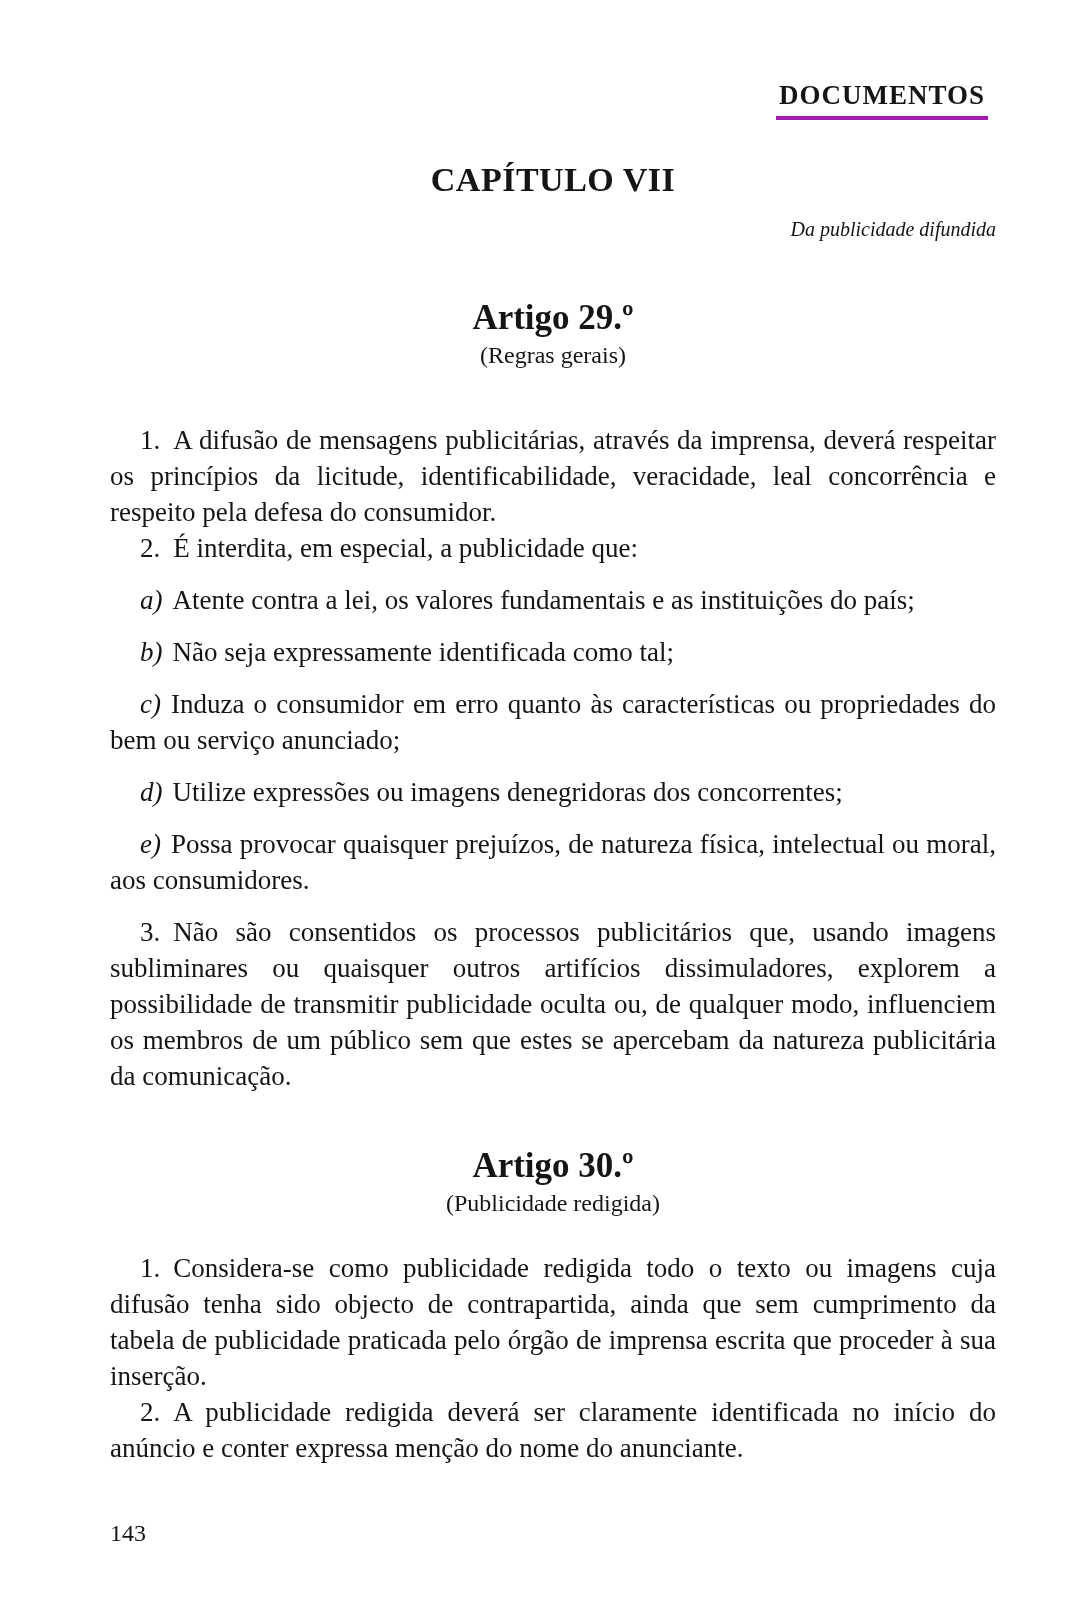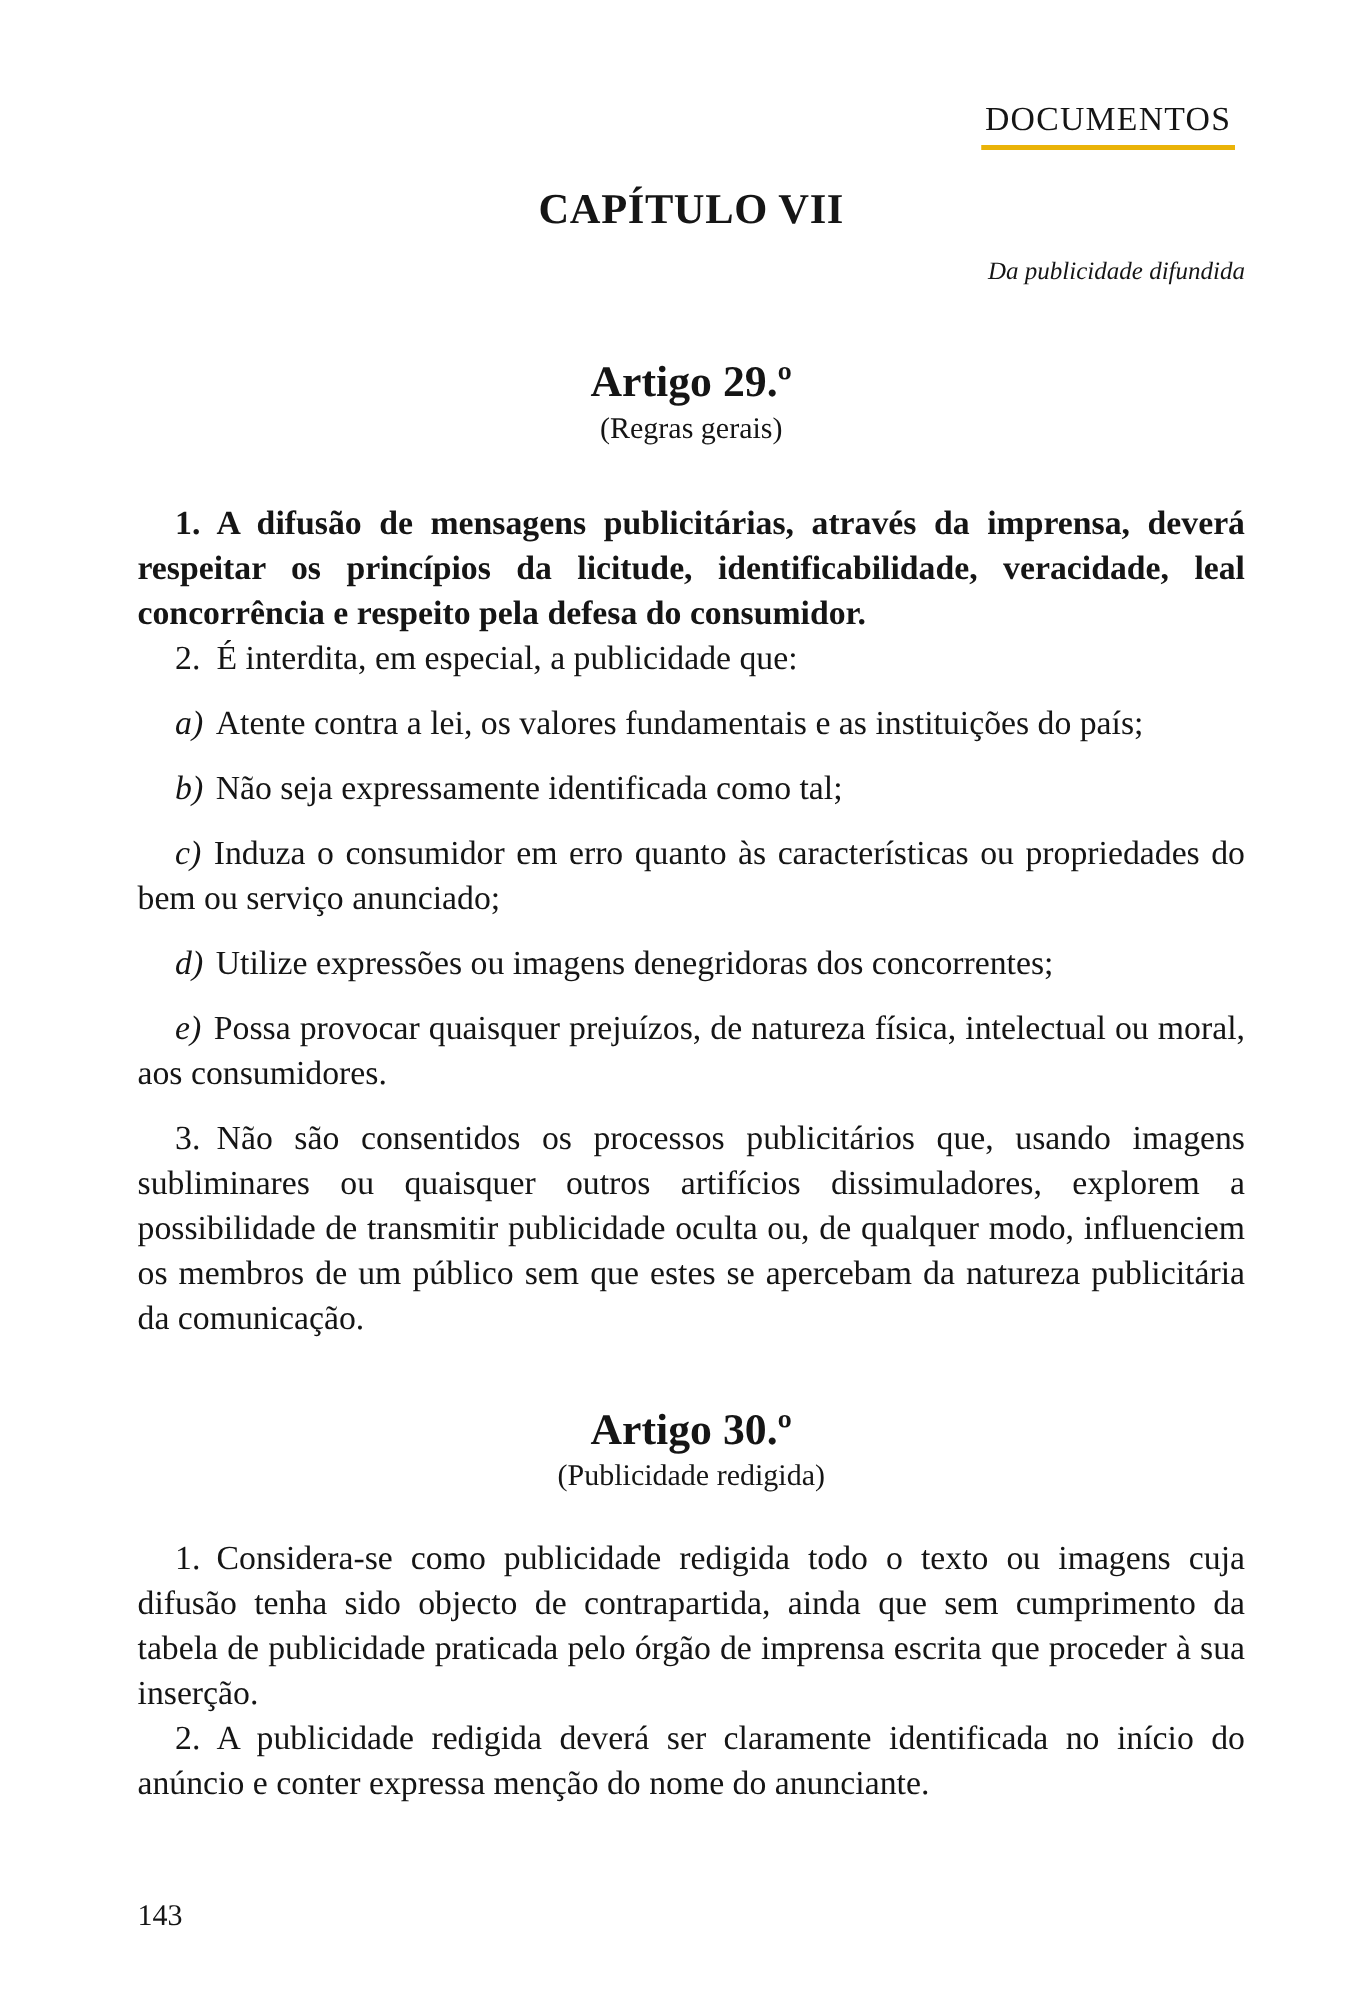--- a/index.html
+++ b/index.html
@@ -16,29 +16,29 @@
     position: relative;
     width: 1088px; height: 1600px;
     background: #ffffff;
   }
   .running-header {
     position: absolute;
     top: 80px; right: 100px;
   }
   .running-header .header-label {
     display: inline-block;
-    font-weight: normal;
+    font-weight: bold;
     font-size: 27px;
     letter-spacing: 1px;
-    border-bottom: 4px solid #eab308;
+    border-bottom: 4px solid #a21caf;
     padding: 0 3px 5px 3px;
   }
   .textblock {
     position: absolute;
-    left: 110px; top: 0;
+    left: 110px; top: 12px;
     width: 886px;
   }
   .chapter-title {
     margin: 148px 0 0 0;
     text-align: center;
     font-size: 34px;
     font-weight: bold;
     letter-spacing: 0.5px;
     line-height: 40px;
   }
@@ -67,21 +67,21 @@
   .para {
     margin: 0;
     font-size: 27px;
     line-height: 36px;
     text-align: justify;
     text-indent: 30px;
     hyphens: auto;
   }
   .para .num { margin-right: 13px; }
   .para .item-label { margin-right: 10px; }
-  .para.first  { margin-top: 38px; font-weight: bold; }
+  .para.first  { margin-top: 48px; }
   .para.item   { margin-top: 16px; }
   .para.spaced { margin-top: 16px; }
   .para.after-heading { margin-top: 28px; }
   .page-number {
     position: absolute;
     top: 1520px; left: 110px;
     width: 886px;
     text-align: left;
     font-size: 24px;
   }

